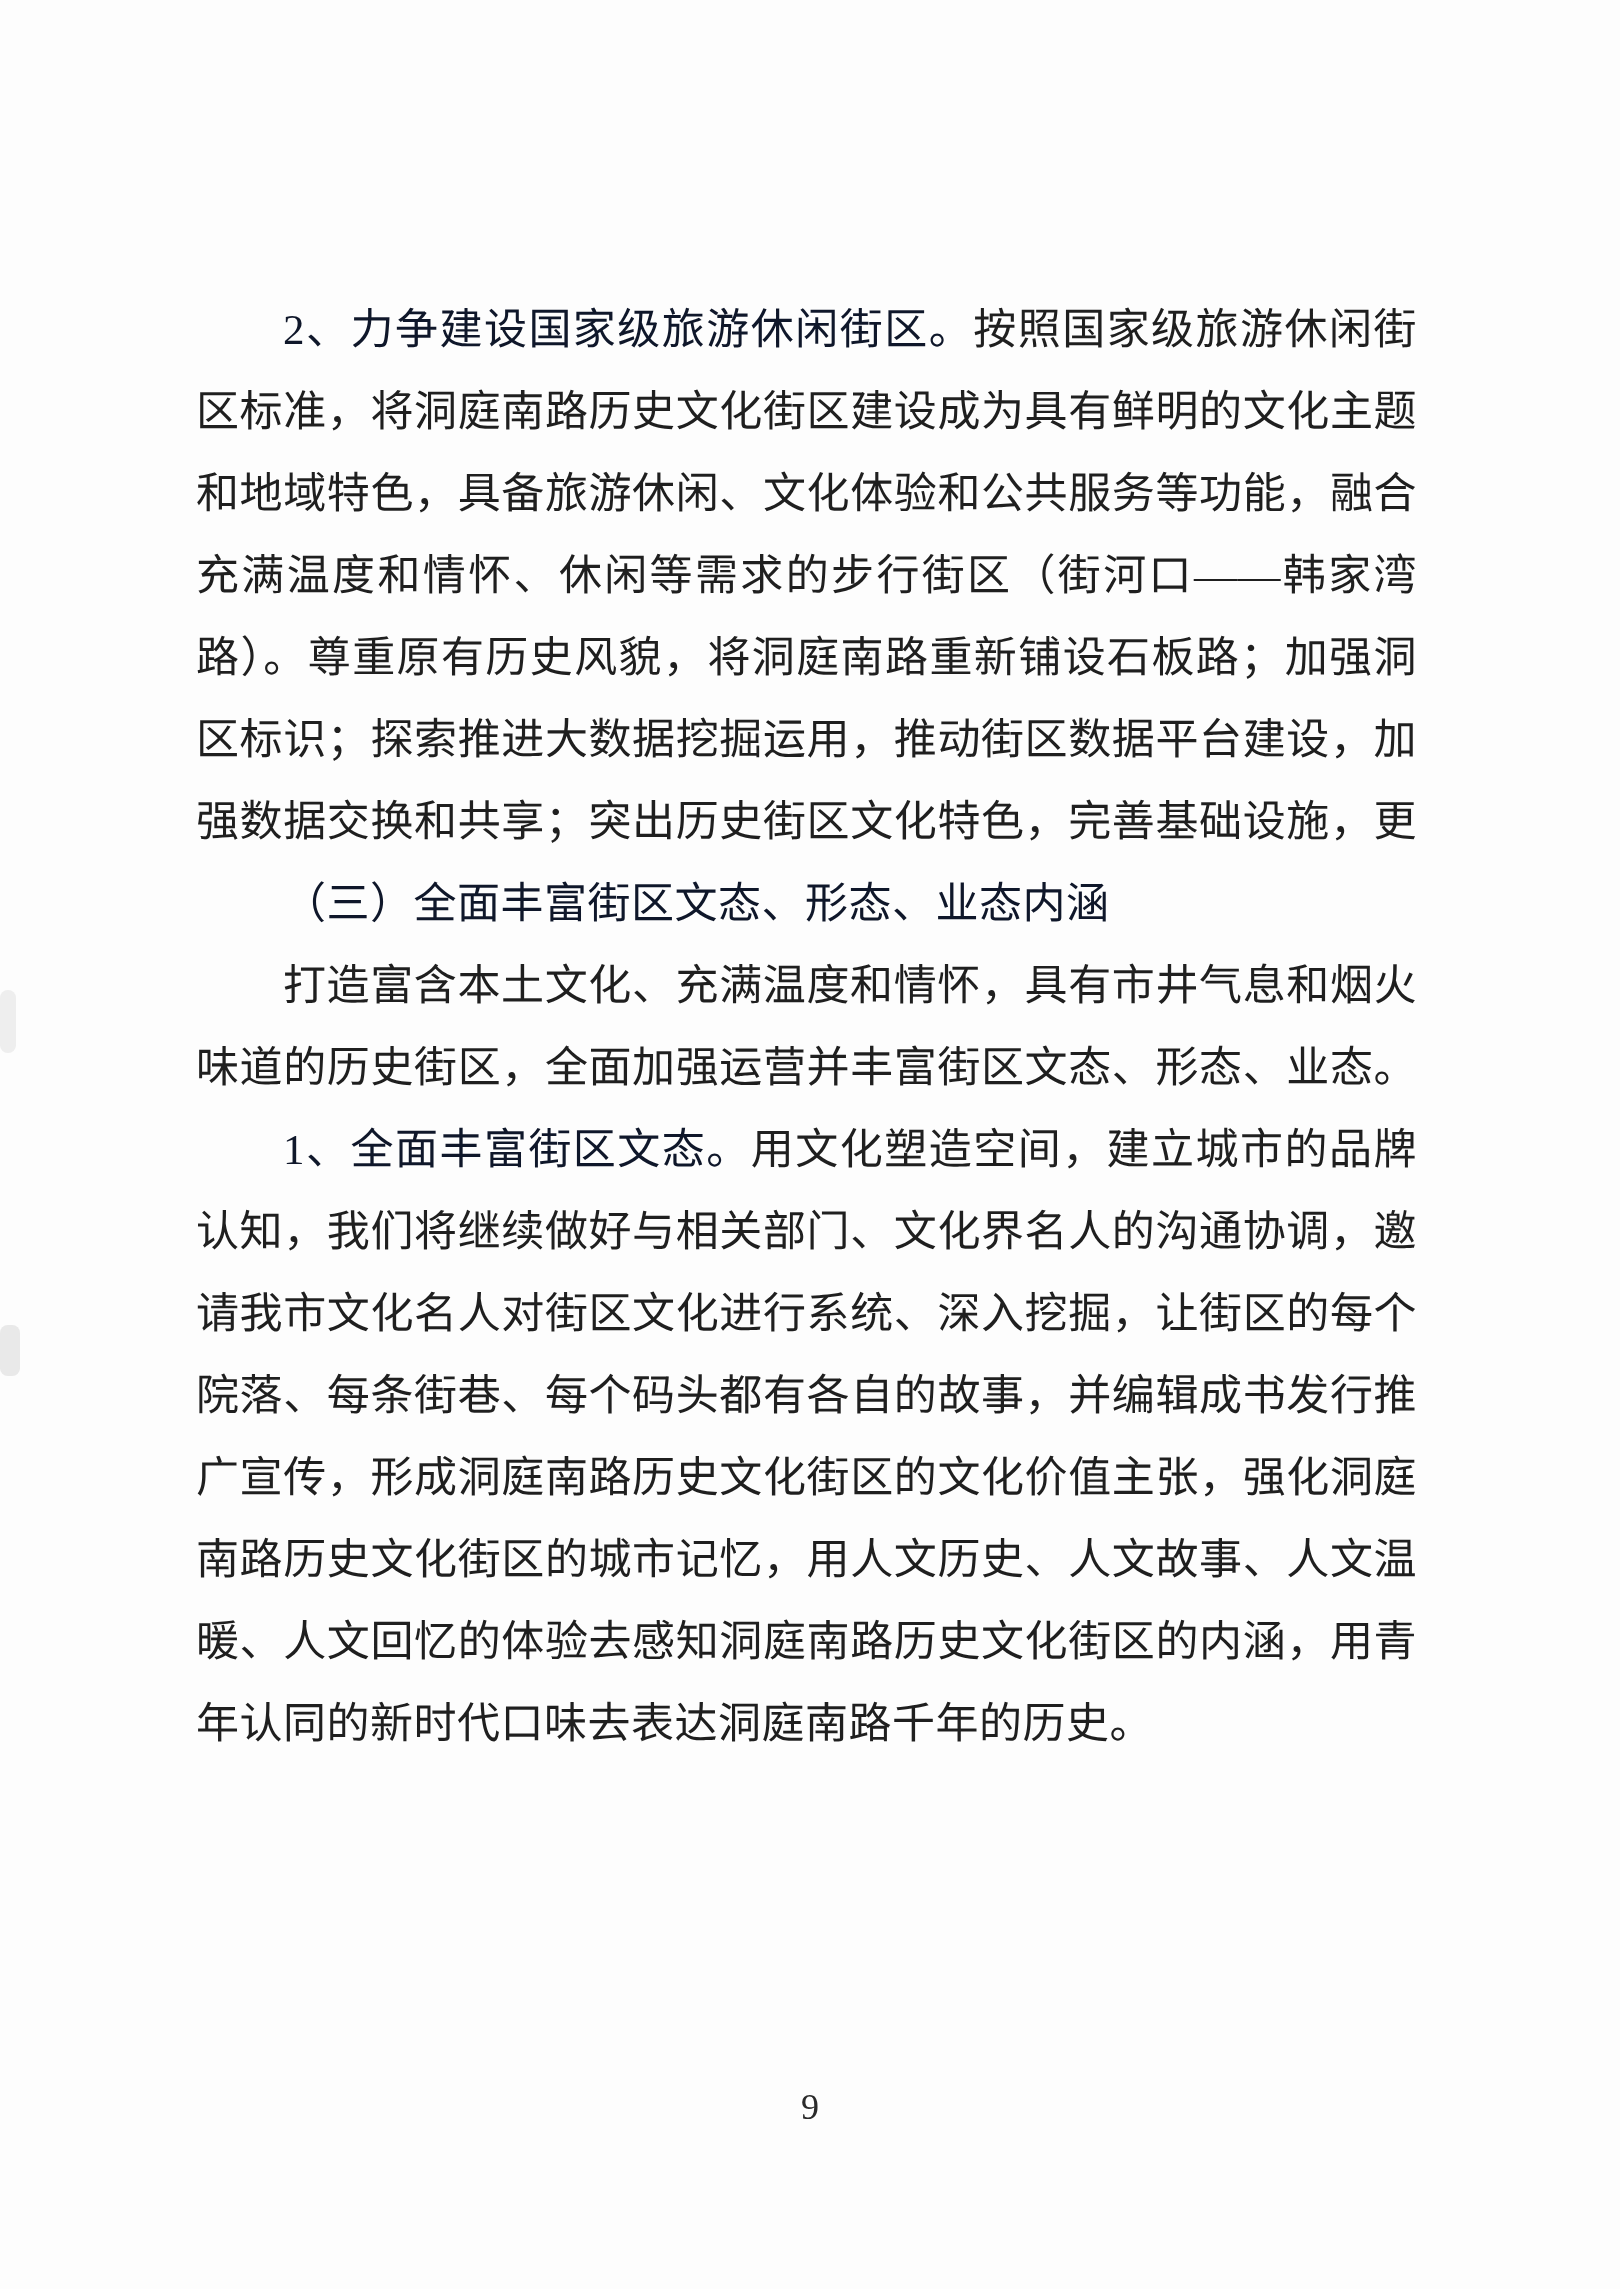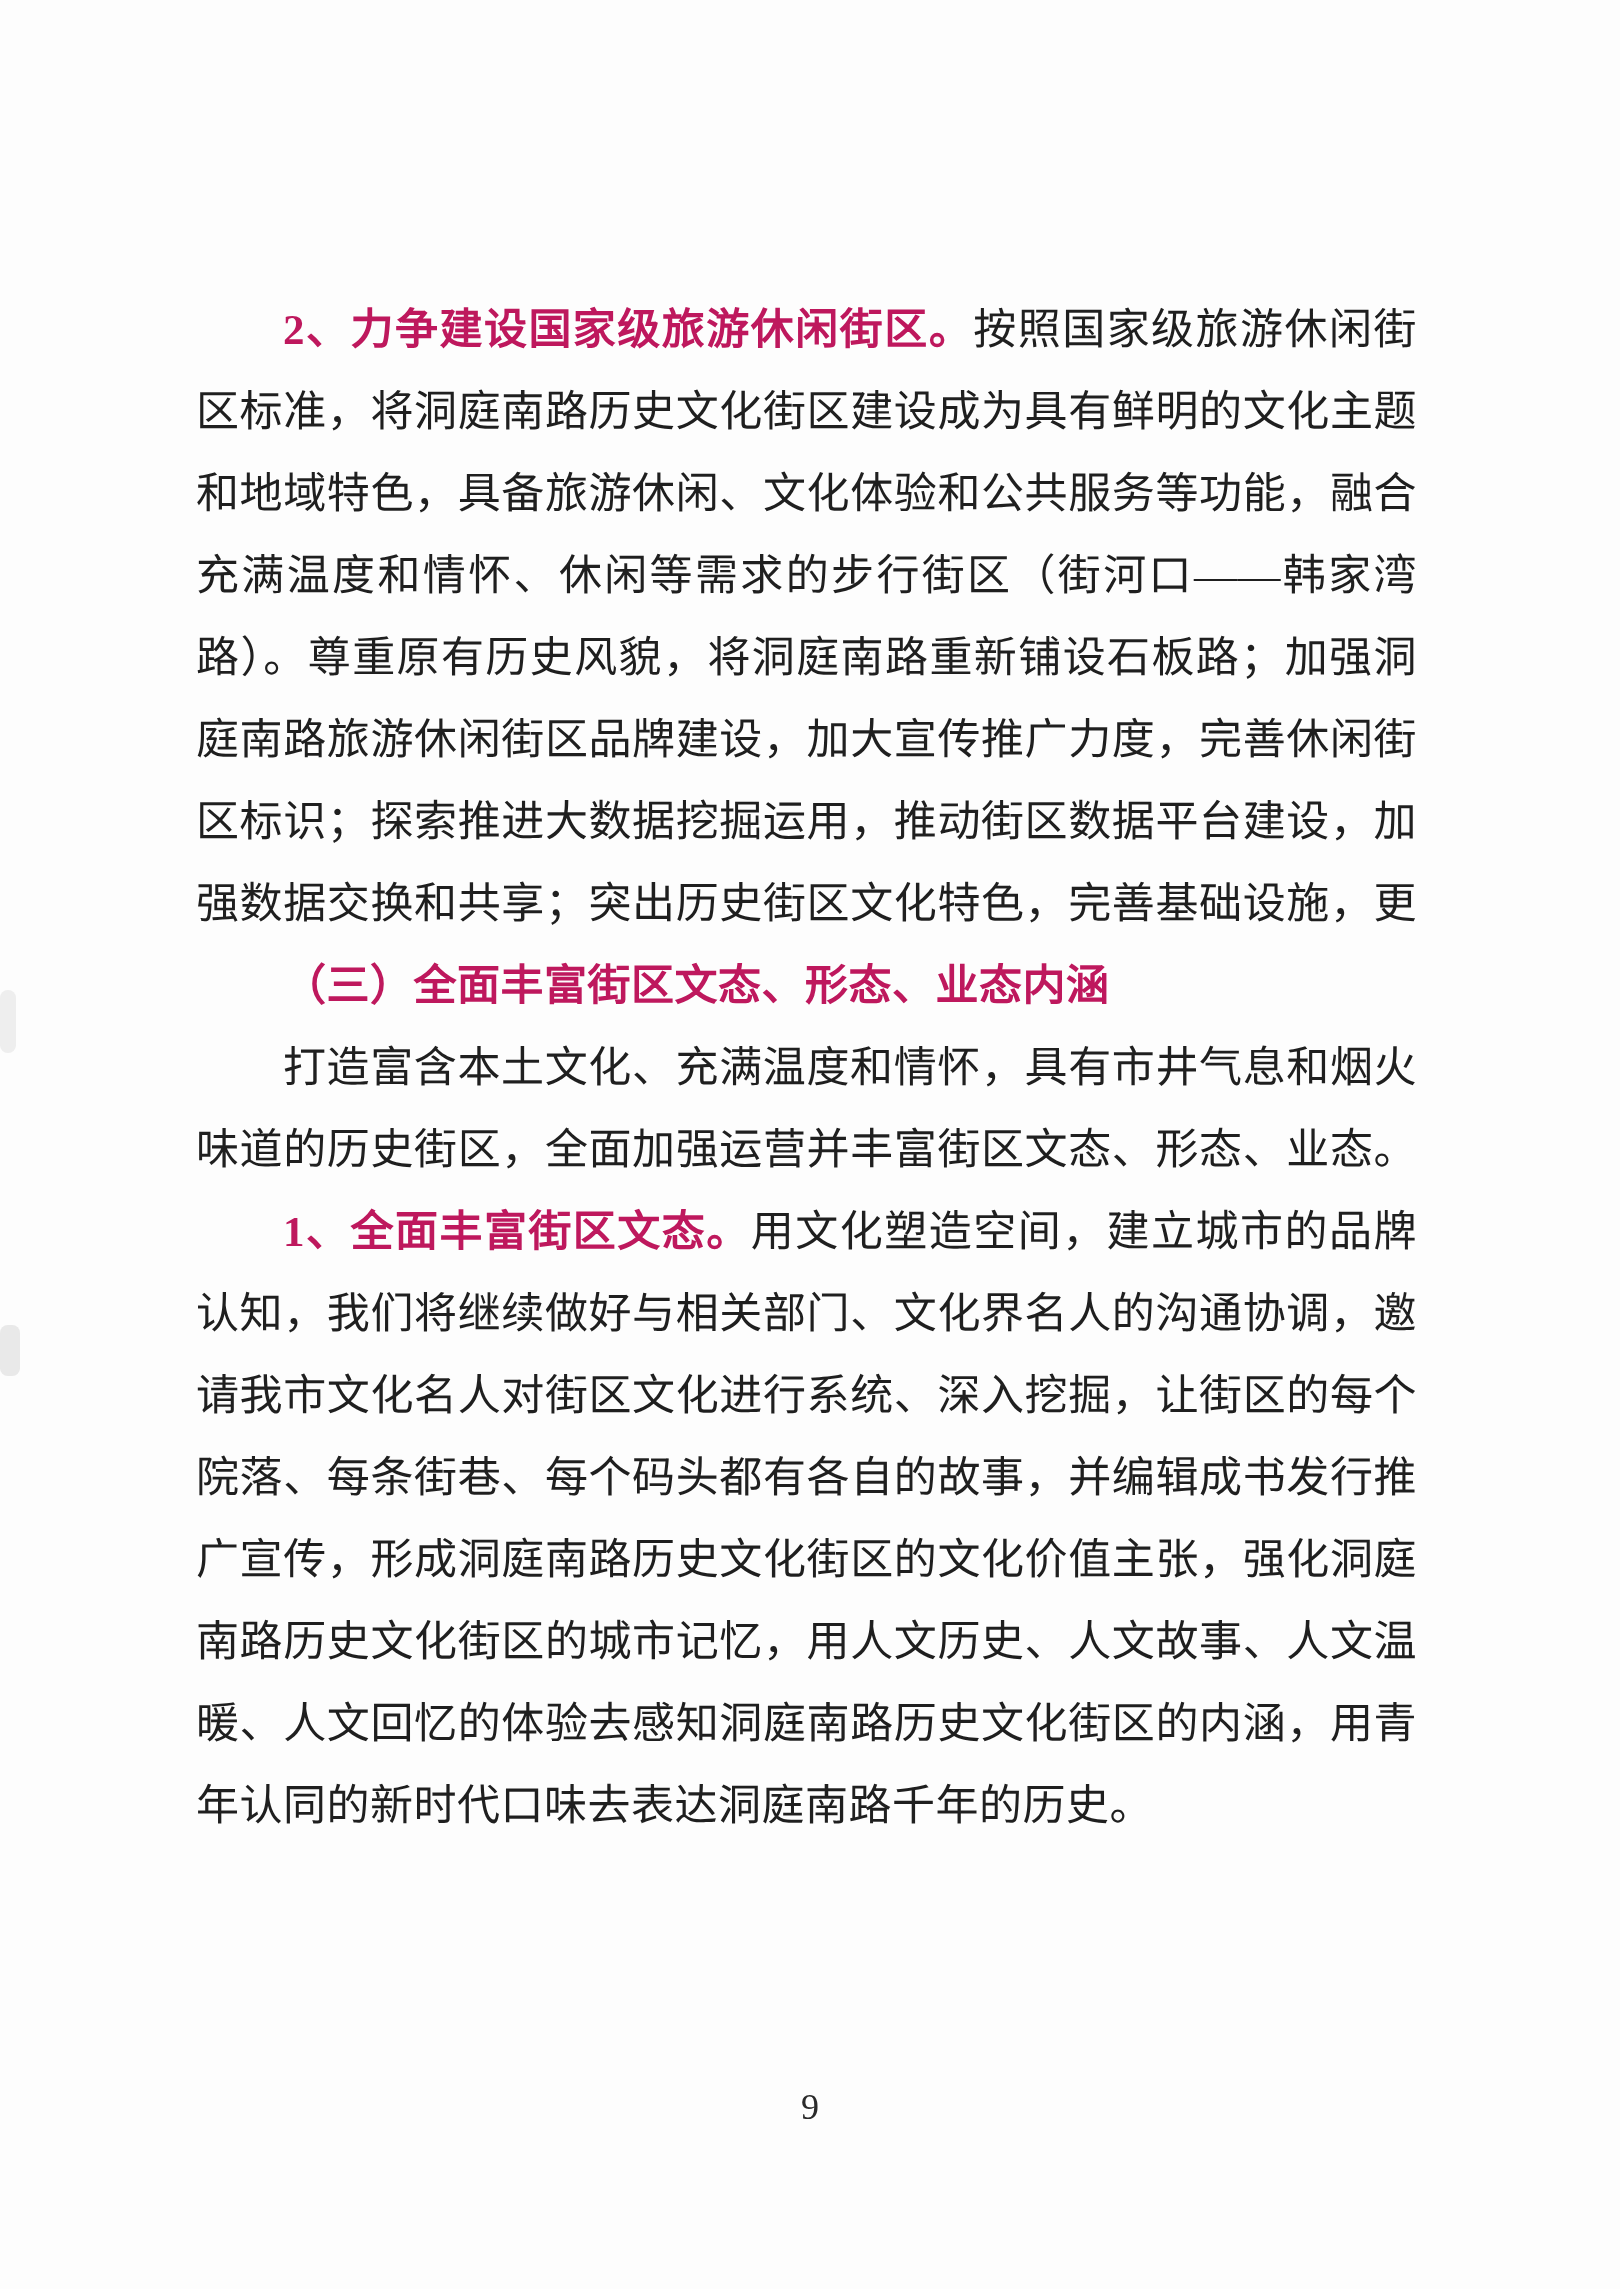--- a/index.html
+++ b/index.html
@@ -34,22 +34,22 @@
     color: #1f1f1f;
   }
   .line.fill {
     text-align: justify;
     text-align-last: justify;
   }
   .line.indent {
     text-indent: 87px;
   }
   .seg.bold {
-    font-weight: 700;
-    color: #be185d;
+    font-weight: 400;
+    color: #0f172a;
   }
   .page-number {
     position: absolute;
     top: 2088px;
     left: 0;
     width: 100%;
     text-align: center;
     font-size: 36px;
     line-height: 39px;
     color: #2a2a2a;
@@ -71,21 +71,20 @@
 <div class="page">
   <div class="artifact a1"></div>
   <div class="artifact a2"></div>
 
   <div class="text-block">
       <div class="line fill indent"><span class="seg bold">2、力争建设国家级旅游休闲街区。</span><span class="seg">按照国家级旅游休闲街</span></div>
       <div class="line fill"><span class="seg">区标准，将洞庭南路历史文化街区建设成为具有鲜明的文化主题</span></div>
       <div class="line fill"><span class="seg">和地域特色，具备旅游休闲、文化体验和公共服务等功能，融合</span></div>
       <div class="line fill"><span class="seg">充满温度和情怀、休闲等需求的步行街区（街河口——韩家湾</span></div>
       <div class="line fill"><span class="seg">路）。尊重原有历史风貌，将洞庭南路重新铺设石板路；加强洞</span></div>
-      <div class="line fill"><span class="seg">庭南路旅游休闲街区品牌建设，加大宣传推广力度，完善休闲街</span></div>
       <div class="line fill"><span class="seg">区标识；探索推进大数据挖掘运用，推动街区数据平台建设，加</span></div>
       <div class="line fill"><span class="seg">强数据交换和共享；突出历史街区文化特色，完善基础设施，更</span></div>
       <div class="line indent"><span class="seg bold">（三）全面丰富街区文态、形态、业态内涵</span></div>
       <div class="line fill indent"><span class="seg">打造富含本土文化、充满温度和情怀，具有市井气息和烟火</span></div>
       <div class="line fill"><span class="seg">味道的历史街区，全面加强运营并丰富街区文态、形态、业态。</span></div>
       <div class="line fill indent"><span class="seg bold">1、全面丰富街区文态。</span><span class="seg">用文化塑造空间，建立城市的品牌</span></div>
       <div class="line fill"><span class="seg">认知，我们将继续做好与相关部门、文化界名人的沟通协调，邀</span></div>
       <div class="line fill"><span class="seg">请我市文化名人对街区文化进行系统、深入挖掘，让街区的每个</span></div>
       <div class="line fill"><span class="seg">院落、每条街巷、每个码头都有各自的故事，并编辑成书发行推</span></div>
       <div class="line fill"><span class="seg">广宣传，形成洞庭南路历史文化街区的文化价值主张，强化洞庭</span></div>

